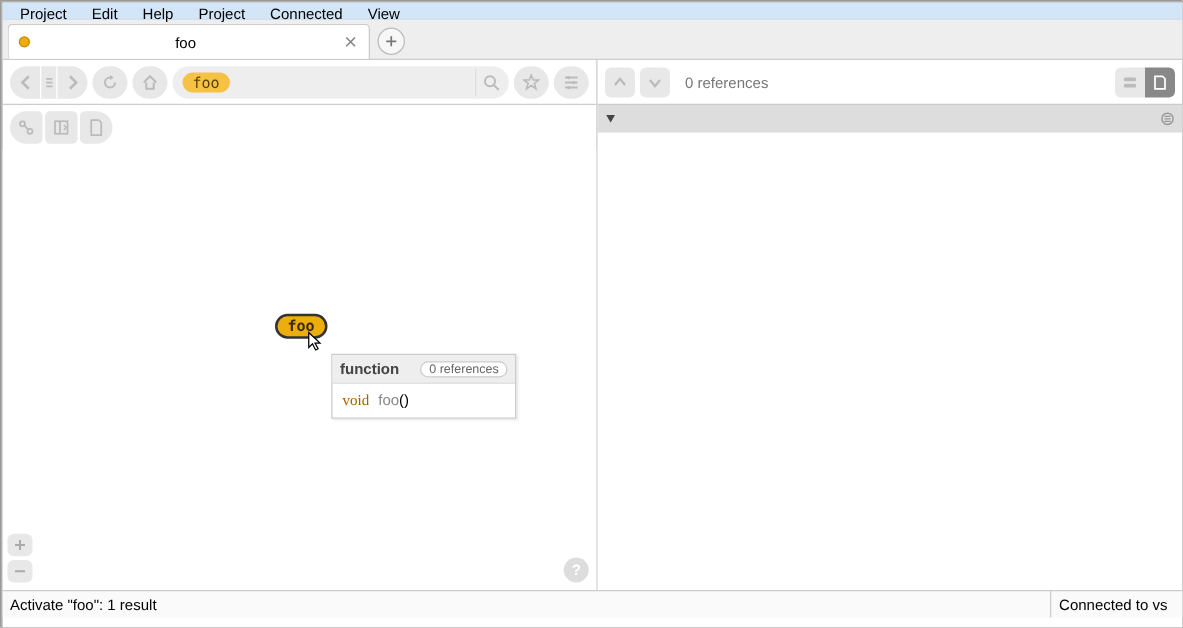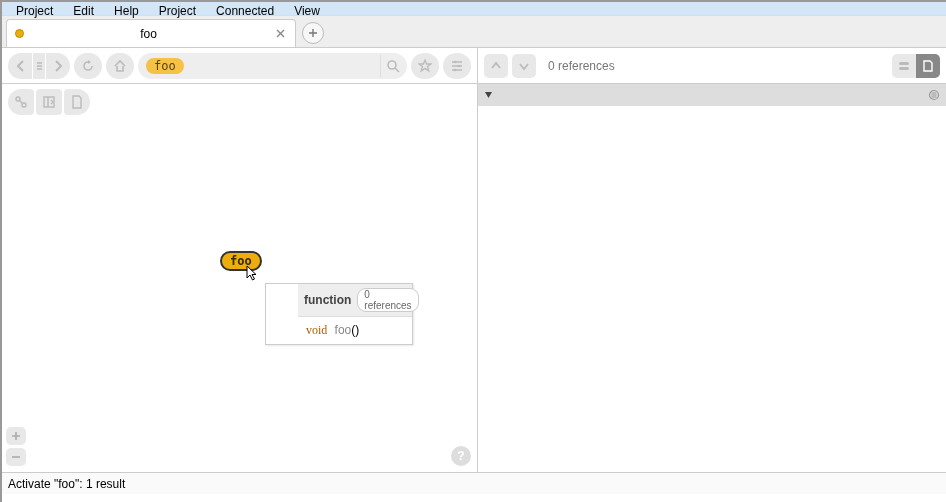--- a/index.html
+++ b/index.html
@@ -26,21 +26,21 @@
 .searchwrap{flex:1;height:26px;background:#eee;border-radius:13px;display:flex;align-items:center;padding:0 3px 0 2px;}
 .searchwrap .chip{background:#f5c246;border-radius:10px;padding:1px 8px;font-family:Consolas,monospace;color:#5a4000;margin-left:6px;}
 .searchwrap .sicon{width:24px;height:22px;display:flex;align-items:center;justify-content:center;color:var(--icon);margin-left:auto;border-left:1px solid #ddd;}
 .subtoolbar{height:36px;display:flex;align-items:center;gap:2px;padding:0 6px;}
 .subbtn{width:26px;height:26px;border-radius:4px;background:#e8e8e8;display:flex;align-items:center;justify-content:center;color:var(--icon);}
 .subbtn.first{border-radius:13px 4px 4px 13px;}
 .subbtn.last{border-radius:4px 13px 13px 4px;}
 .canvas{flex:1;position:relative;background:#fff;}
 .node{position:absolute;left:218px;top:131px;}
 .capsule{background:#edad0c;border:2px solid #333;border-radius:10px;padding:1px 8px;font-family:Consolas,monospace;font-weight:bold;color:#3a2a00;display:inline-block;}
-.popup{position:absolute;left:45px;top:32px;width:148px;border:1px solid #ccc;background:#fff;box-shadow:1px 1px 2px rgba(0,0,0,.1);padding-left:32px;}
+.popup{position:absolute;left:45px;top:32px;width:148px;border:1px solid #ccc;background:#fff;box-shadow:1px 1px 2px rgba(0,0,0,.1);}
 .popup-head{background:#eee;display:flex;align-items:center;padding:4px 6px;gap:6px;border-bottom:1px solid #ddd;}
 .popup-head .kind{font-weight:bold;color:#444;}
 .popup-head .badge{background:#fff;border:1px solid #ccc;border-radius:9px;padding:0 6px;font-size:10px;color:#666;margin-left:auto;}
 .popup-body{padding:6px 8px;font-family:Consolas,monospace;}
 .kw{color:var(--code-kw);font-family:Liberation Serif, serif;}
 .fn{color:#888;}
 .sidebtns{position:absolute;left:4px;bottom:6px;display:flex;flex-direction:column;gap:3px;}
 .sq{width:20px;height:18px;border-radius:5px;background:#e8e8e8;color:#aaa;display:flex;align-items:center;justify-content:center;font-weight:bold;}
 .helpbtn{position:absolute;right:6px;bottom:6px;width:20px;height:20px;border-radius:50%;background:#ddd;color:#fff;display:flex;align-items:center;justify-content:center;font-weight:bold;}
 .rightpane{flex:1;display:flex;flex-direction:column;}
@@ -233,13 +233,14 @@
             <path d="M3.5 6 H8.5 M3.5 4 H8.5 M3.5 8 H8.5" stroke="#999" stroke-width="1"></path>
           </svg>
       </span>
     </div>
     <div style="flex:1"></div>
   </div>
 </div>
 
 <div class="statusbar">
   <span>Activate "foo": 1 result</span>
+  <span class="conn">Connected to vs</span>
 </div>
 
 </body></html>

